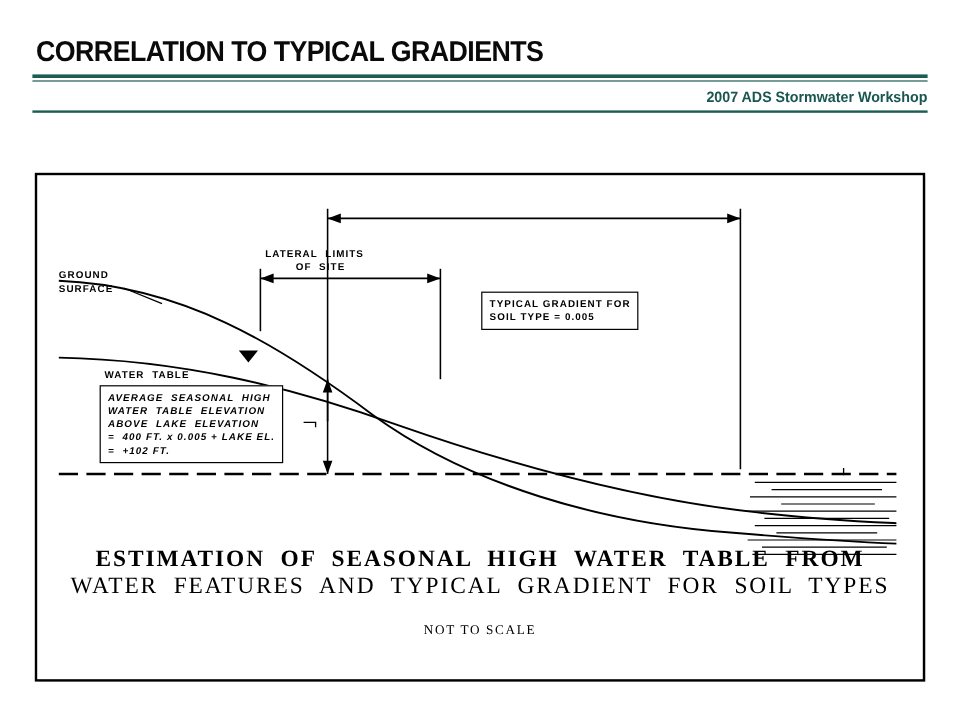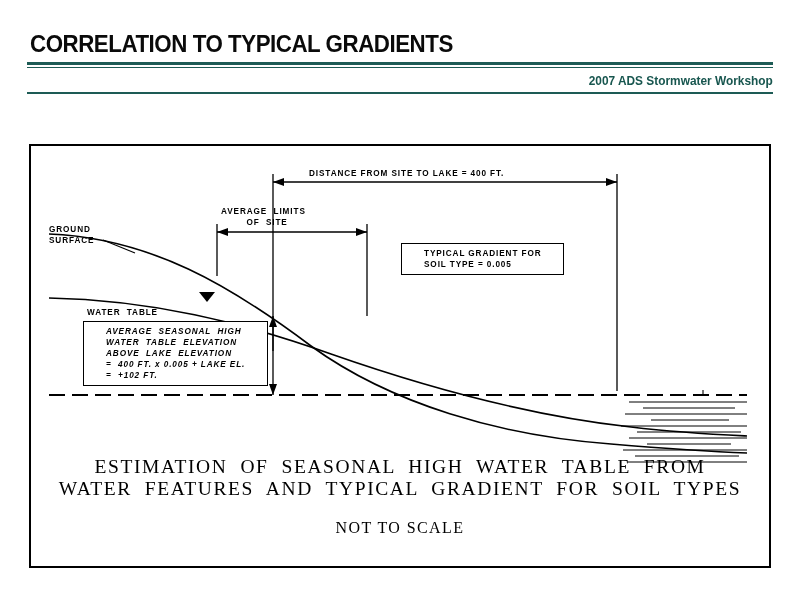--- a/index.html
+++ b/index.html
@@ -102,39 +102,39 @@
     font-family: "Liberation Sans", sans-serif;
     font-size: 8.2px;
     font-weight: bold;
     letter-spacing: 0.9px;
     color: #000;
     line-height: 1.35;
     white-space: pre;
   }
   .boxed {
     border: 1px solid #000;
-    padding: 4px 22px;
+    padding: 4px 6px;
     background: #fff;
   }
   .caption-line {
     position: absolute;
     width: 100%;
     text-align: center;
     font-family: "Liberation Serif", serif;
     font-size: 19.5px;
     letter-spacing: 1.6px;
     color: #000;
     white-space: pre;
   }
   .caption-small {
     position: absolute;
     width: 100%;
     text-align: center;
     font-family: "Liberation Serif", serif;
-    font-size: 16px;
+    font-size: 11px;
     letter-spacing: 1.4px;
     color: #000;
   }
 </style>
 </head>
 <body>
 
 <div class="slide-title">CORRELATION TO TYPICAL GRADIENTS</div>
 <div class="title-rule"></div>
 <div class="title-rule2"></div>
@@ -193,33 +193,32 @@
         <path d="M 222 206 L 232 206 L 232 210"></path>
       </g>
 
       <line x1="72" y1="94" x2="104" y2="107" stroke="#000" stroke-width="1.1"></line>
 
       <path d="M 168 146 L 184 146 L 176 156 Z" fill="#000"></path>
 
       <line x1="672" y1="250" x2="672" y2="244" stroke="#000" stroke-width="1.1"></line>
     </svg>
 
-    <div class="lbl" style="left:278px; top:22px;">DISTANCE FROM SITE TO LAKE = 400 FT.</div>
-    <div class="lbl" style="left:190px; top:60px;">AVERAGE  LIMITS
+    <div class="lbl" style="left:190px; top:60px;">LATERAL  LIMITS
         OF  SITE</div>
     <div class="lbl" style="left:18px; top:48px;margin-top:30px;">GROUND
 SURFACE</div>
     <div class="lbl" style="left:56px; top:141px;margin-top:20px;">WATER  TABLE</div>
 
     <div class="lbl boxed" style="left:370px; top:97px;">TYPICAL GRADIENT FOR
 SOIL TYPE = 0.005</div>
     <div class="lbl boxed" style="left:52px; top:175px;font-style:italic;">AVERAGE  SEASONAL  HIGH
 WATER  TABLE  ELEVATION
 ABOVE  LAKE  ELEVATION
 =  400 FT. x 0.005 + LAKE EL.
 =  +102 FT.</div>
 
-    <div class="caption-line" style="top:310px;">ESTIMATION  OF  SEASONAL  HIGH  WATER  TABLE  FROM</div>
+    <div class="caption-line" style="top:310px;font-weight:bold;">ESTIMATION  OF  SEASONAL  HIGH  WATER  TABLE  FROM</div>
     <div class="caption-line" style="top:332px;">WATER  FEATURES  AND  TYPICAL  GRADIENT  FOR  SOIL  TYPES</div>
     <div class="caption-small" style="top:373px;">NOT TO SCALE</div>
 
   </div>
 </div>
 
 </body></html>

